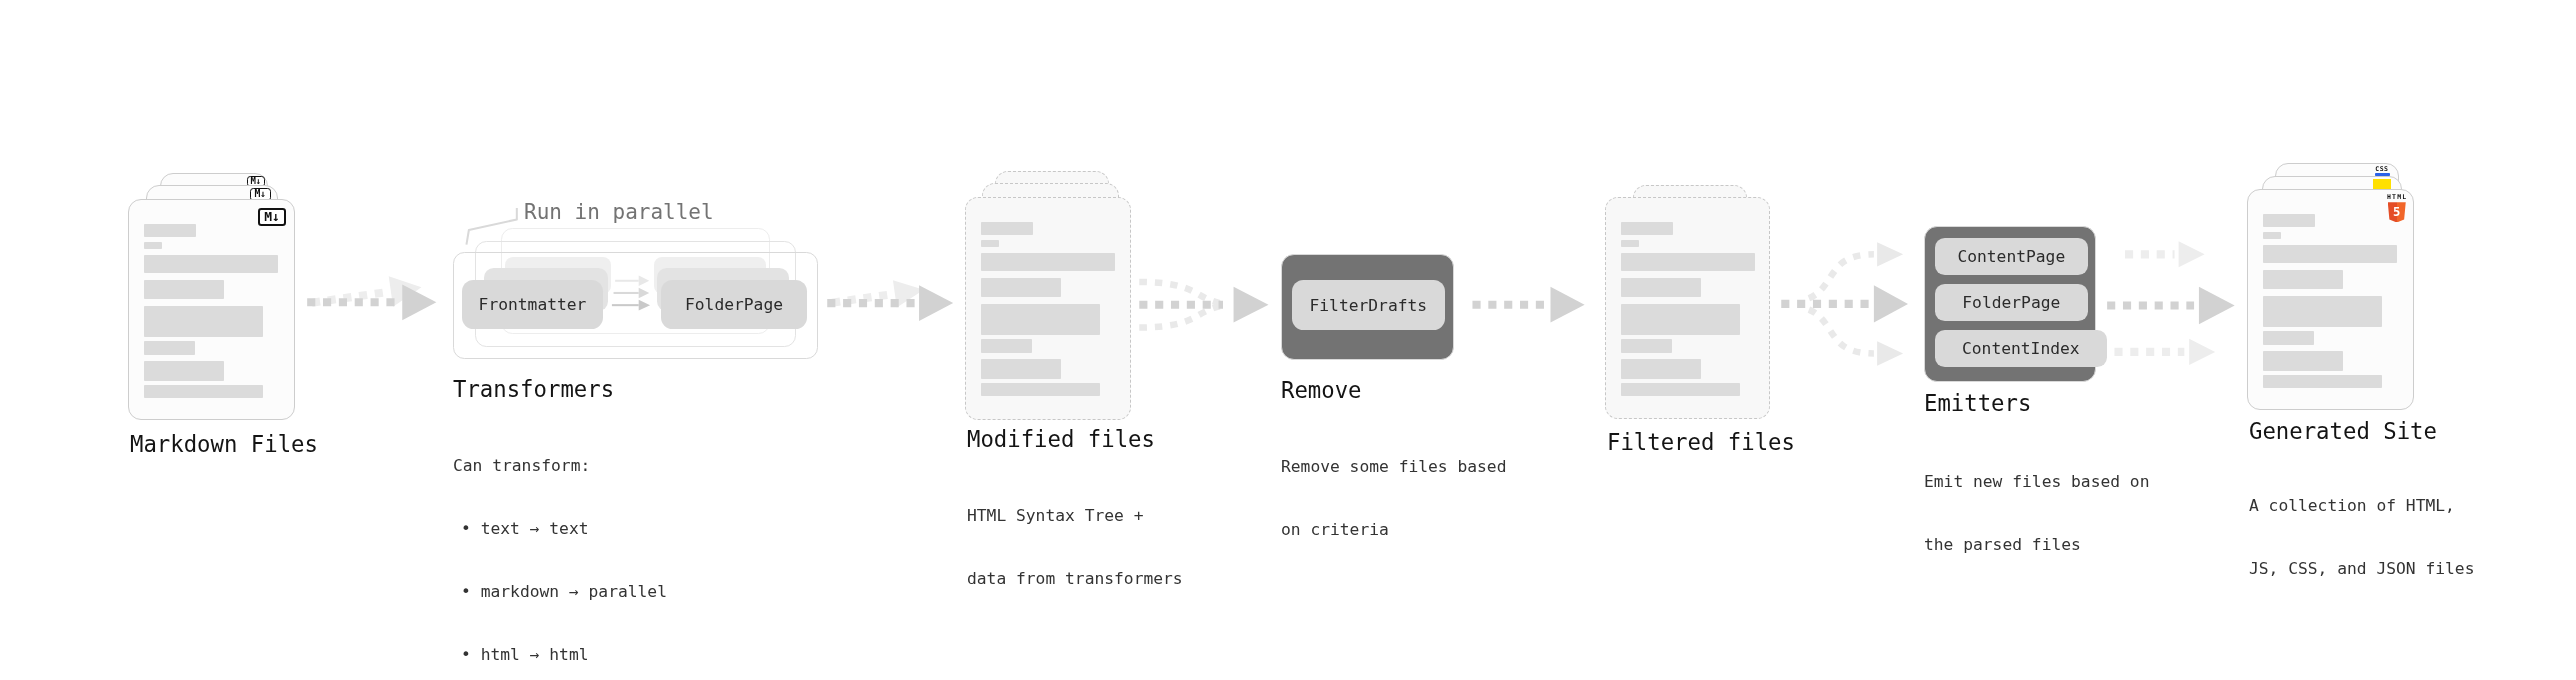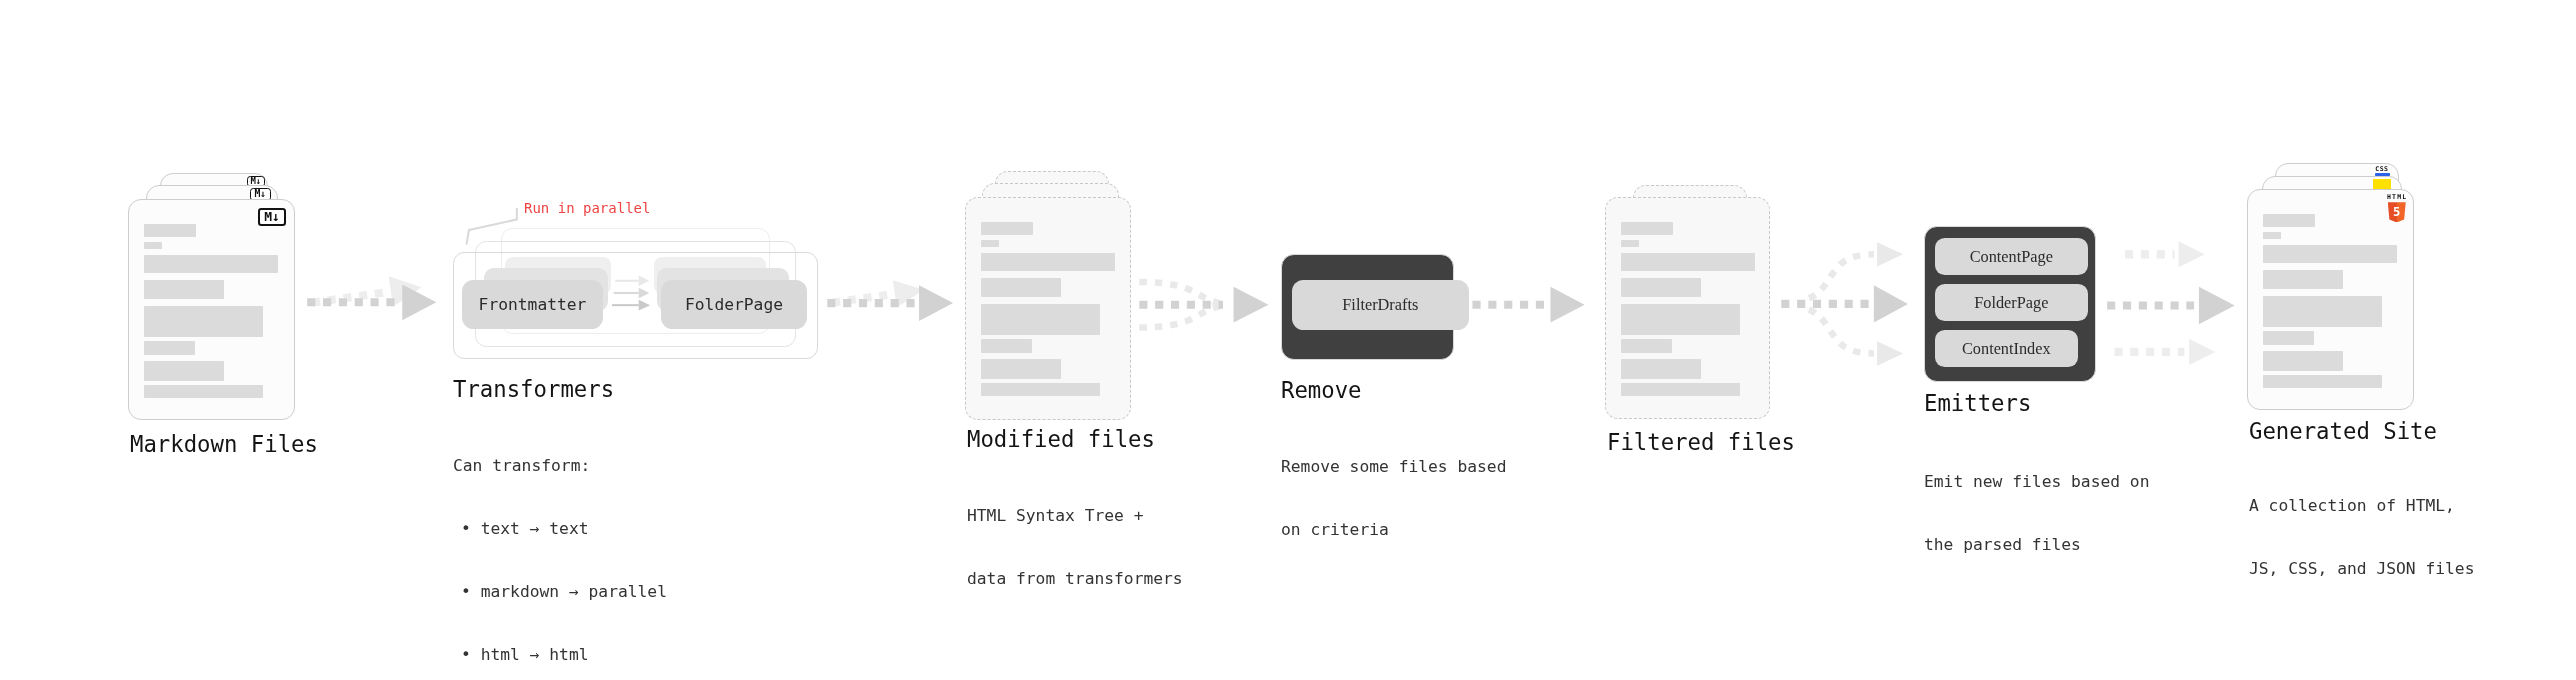--- a/index.html
+++ b/index.html
@@ -33,31 +33,31 @@
   .stage-title{position:absolute;font-size:22.3px;line-height:1;color:#141414;white-space:pre;z-index:4;}
   .stage-cap{position:absolute;font-size:16.3px;line-height:21px;color:#333;white-space:pre;z-index:4;}
   .cap-bullet{padding-left:8.1px;}
 
   
   .tbox{position:absolute;border:1.6px solid #d9d9d9;border-radius:11.4px;background:transparent;box-sizing:border-box;}
   .tbox.mid{border-color:#e3e3e3}
   .tbox.back{border-color:#ededed}
 
   
-  .panel{position:absolute;background:#404040;border:1.6px solid #d9d9d9;border-radius:13px;box-sizing:border-box;font-family:Liberation Serif, serif;}
+  .panel{position:absolute;background:#737373;border:1.6px solid #d9d9d9;border-radius:13px;box-sizing:border-box;}
 
   
   .node-btn{position:absolute;background:#d9d9d9;border-radius:11.4px;display:flex;align-items:center;
             justify-content:center;font-size:16.3px;color:#2b2b2b;white-space:pre;box-sizing:border-box;}
   .node-btn.sqr{border-radius:9.8px;}
   .ghost1{background:#e3e3e3;border-radius:9.8px;}
   .ghost2{background:#efefef;border-radius:8.1px;}
   .ghost{position:absolute;}
 
-  .annotation{position:absolute;font-size:14px;color:#ef4444;white-space:pre;z-index:4;}
+  .annotation{position:absolute;font-size:21px;color:#737373;white-space:pre;z-index:4;}
 
   
   .css-badge{position:absolute;right:8.1px;top:1.6px;width:14.6px;text-align:left;}
   .css-txt{display:block;font-size:6.5px;font-weight:bold;letter-spacing:0.4px;color:#111;line-height:6.5px;}
   .css-bar{display:block;height:3.3px;background:#2b62e9;margin-top:0.8px;border-radius:0.8px;}
   .js-badge{position:absolute;right:9.8px;top:1.6px;width:18.7px;height:18px;background:#ffe000;}
   .html5-logo{position:absolute;right:6.5px;top:4.1px;width:19.5px;text-align:center;}
   .h5-word{display:block;font-size:6.5px;font-weight:bold;letter-spacing:1.2px;color:#111;line-height:7.3px;}
   .h5-shield{display:flex;align-items:center;justify-content:center;width:18px;height:20.3px;margin:0.8px auto 0;
              background:linear-gradient(90deg,#e44d26 50%,#f16529 50%);
@@ -199,21 +199,21 @@
     </div>
     <div class="stage-title" style="left:967px;top:428px">Modified files</div>
     <div class="stage-cap" style="left:967px;top:463px">
       <div>HTML Syntax Tree +</div>
       <div>data from transformers</div>
     </div>
   </div>
 
   <div>
     <div class="panel" style="left:1281px;top:254px;width:173px;height:106px">
-      <div class="node-btn" style="left:9.8px;top:25px;width:177px;height:50px">FilterDrafts</div>
+      <div class="node-btn" style="left:9.8px;top:25px;width:153px;height:50px">FilterDrafts</div>
     </div>
     <div class="stage-title" style="left:1281px;top:379px">Remove</div>
     <div class="stage-cap" style="left:1281px;top:414px">
       <div>Remove some files based</div>
       <div>on criteria</div>
     </div>
   </div>
 
   <div>
     <div class="doc dashed z1" style="left:1633px;top:185px;width:114px;height:49px"></div>
@@ -229,21 +229,21 @@
         <i class="bar b8"></i>
       </span>
     </div>
     <div class="stage-title" style="left:1607px;top:431px">Filtered files</div>
   </div>
 
   <div>
     <div class="panel" style="left:1924px;top:226px;width:172px;height:156px">
       <div class="node-btn sqr" style="left:9.8px;top:11.4px;width:153px;height:37px">ContentPage</div>
       <div class="node-btn sqr" style="left:9.8px;top:57px;width:153px;height:37px">FolderPage</div>
-      <div class="node-btn sqr" style="left:9.8px;top:103px;width:143px;height:37px">ContentIndex</div>
+      <div class="node-btn sqr" style="left:9.8px;top:103px;width:172px;height:37px">ContentIndex</div>
     </div>
     <div class="stage-title" style="left:1924px;top:392px">Emitters</div>
     <div class="stage-cap" style="left:1924px;top:429px">
       <div>Emit new files based on</div>
       <div>the parsed files</div>
     </div>
   </div>
 
   <div>
     <div class="doc z1" style="left:2275px;top:163px;width:124px;height:57px">

